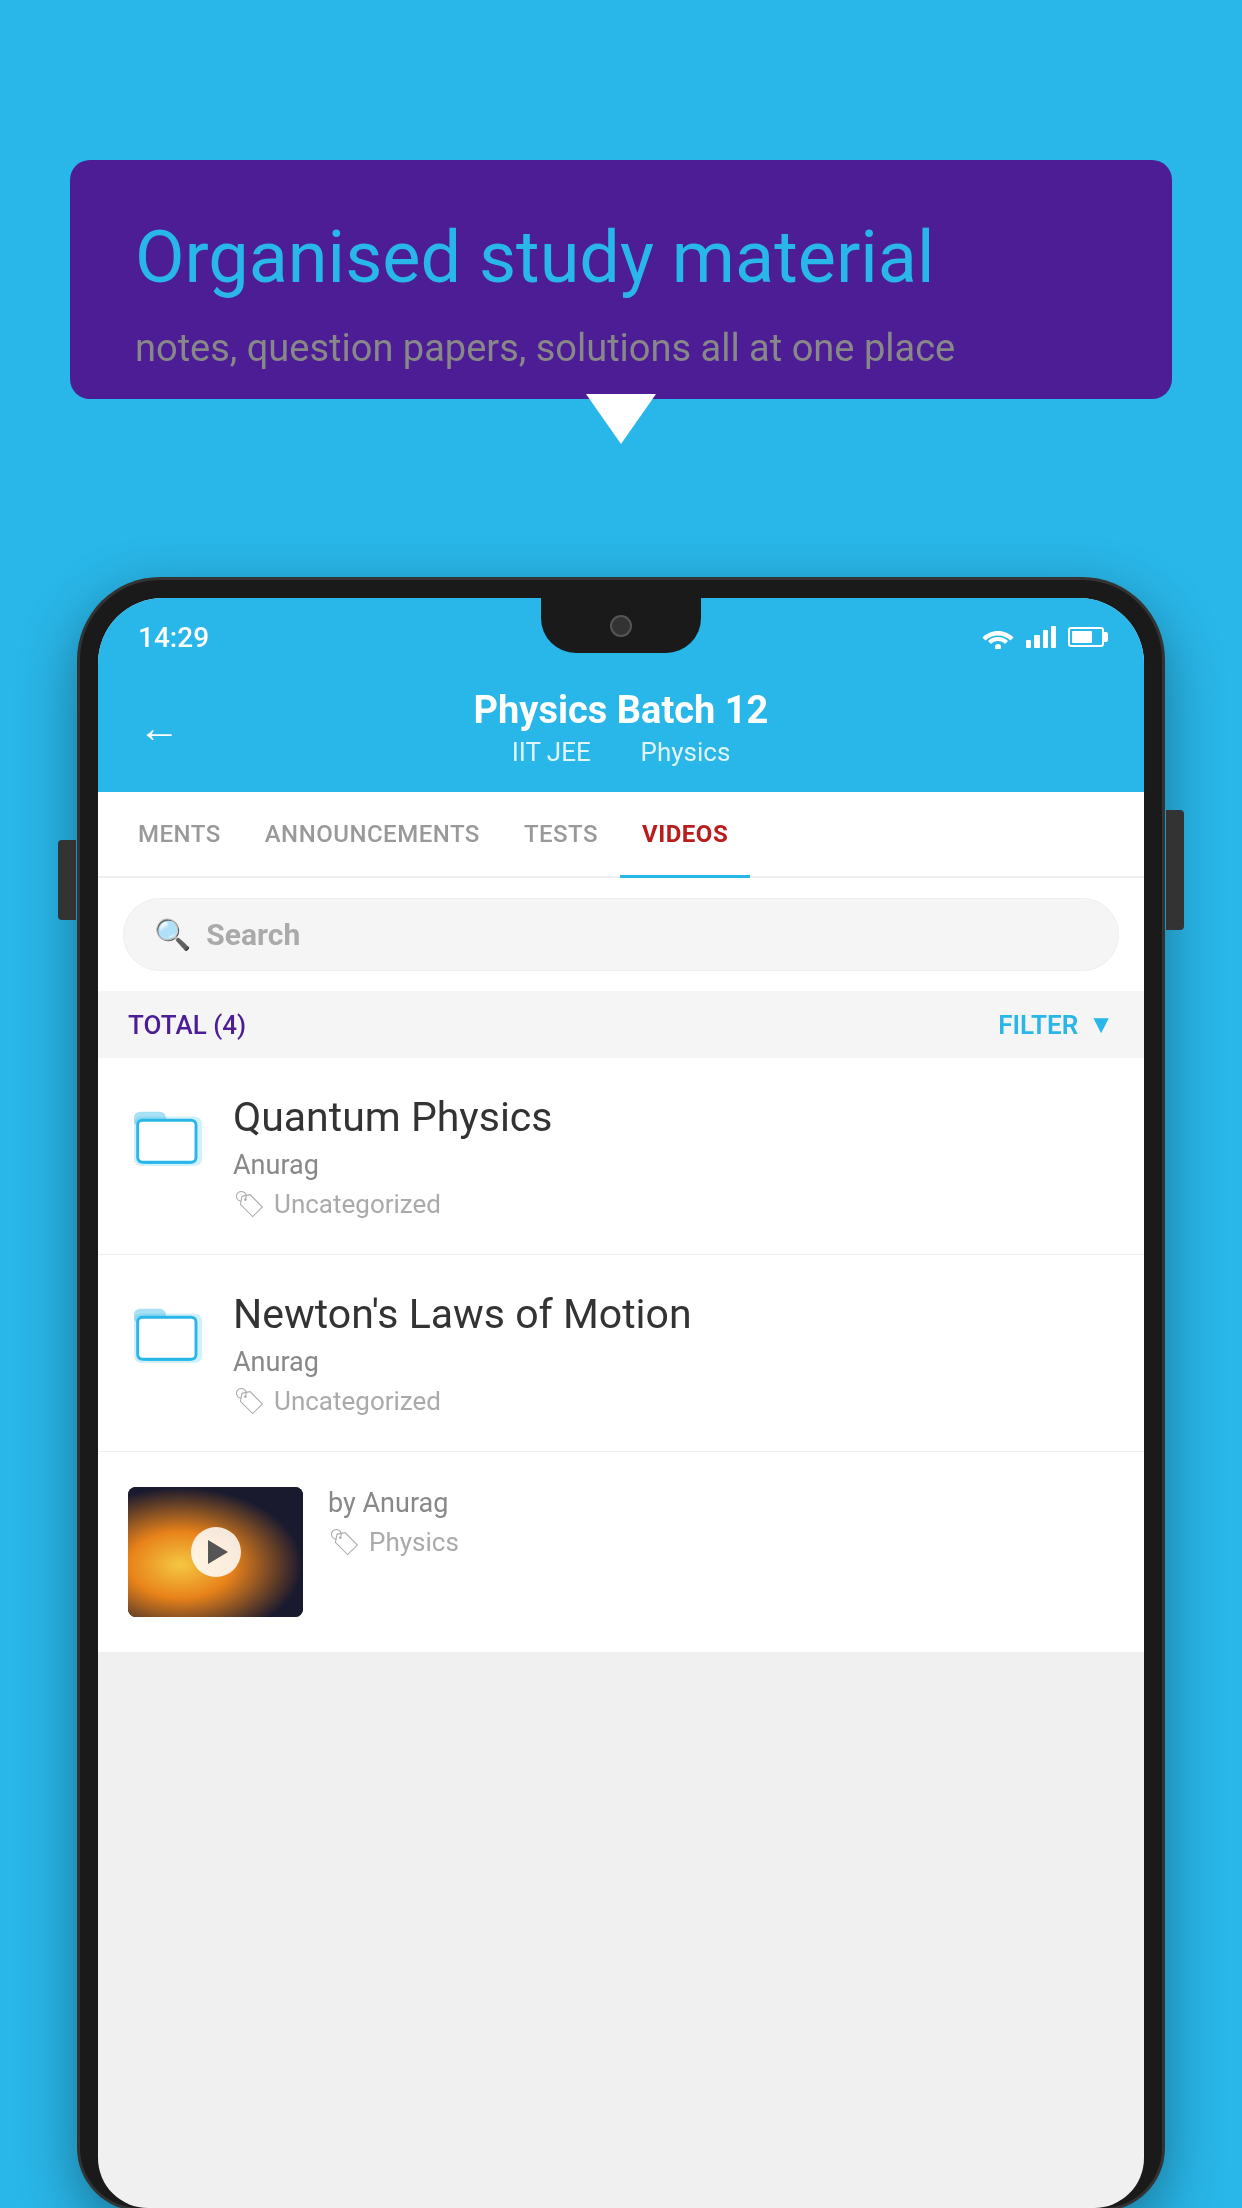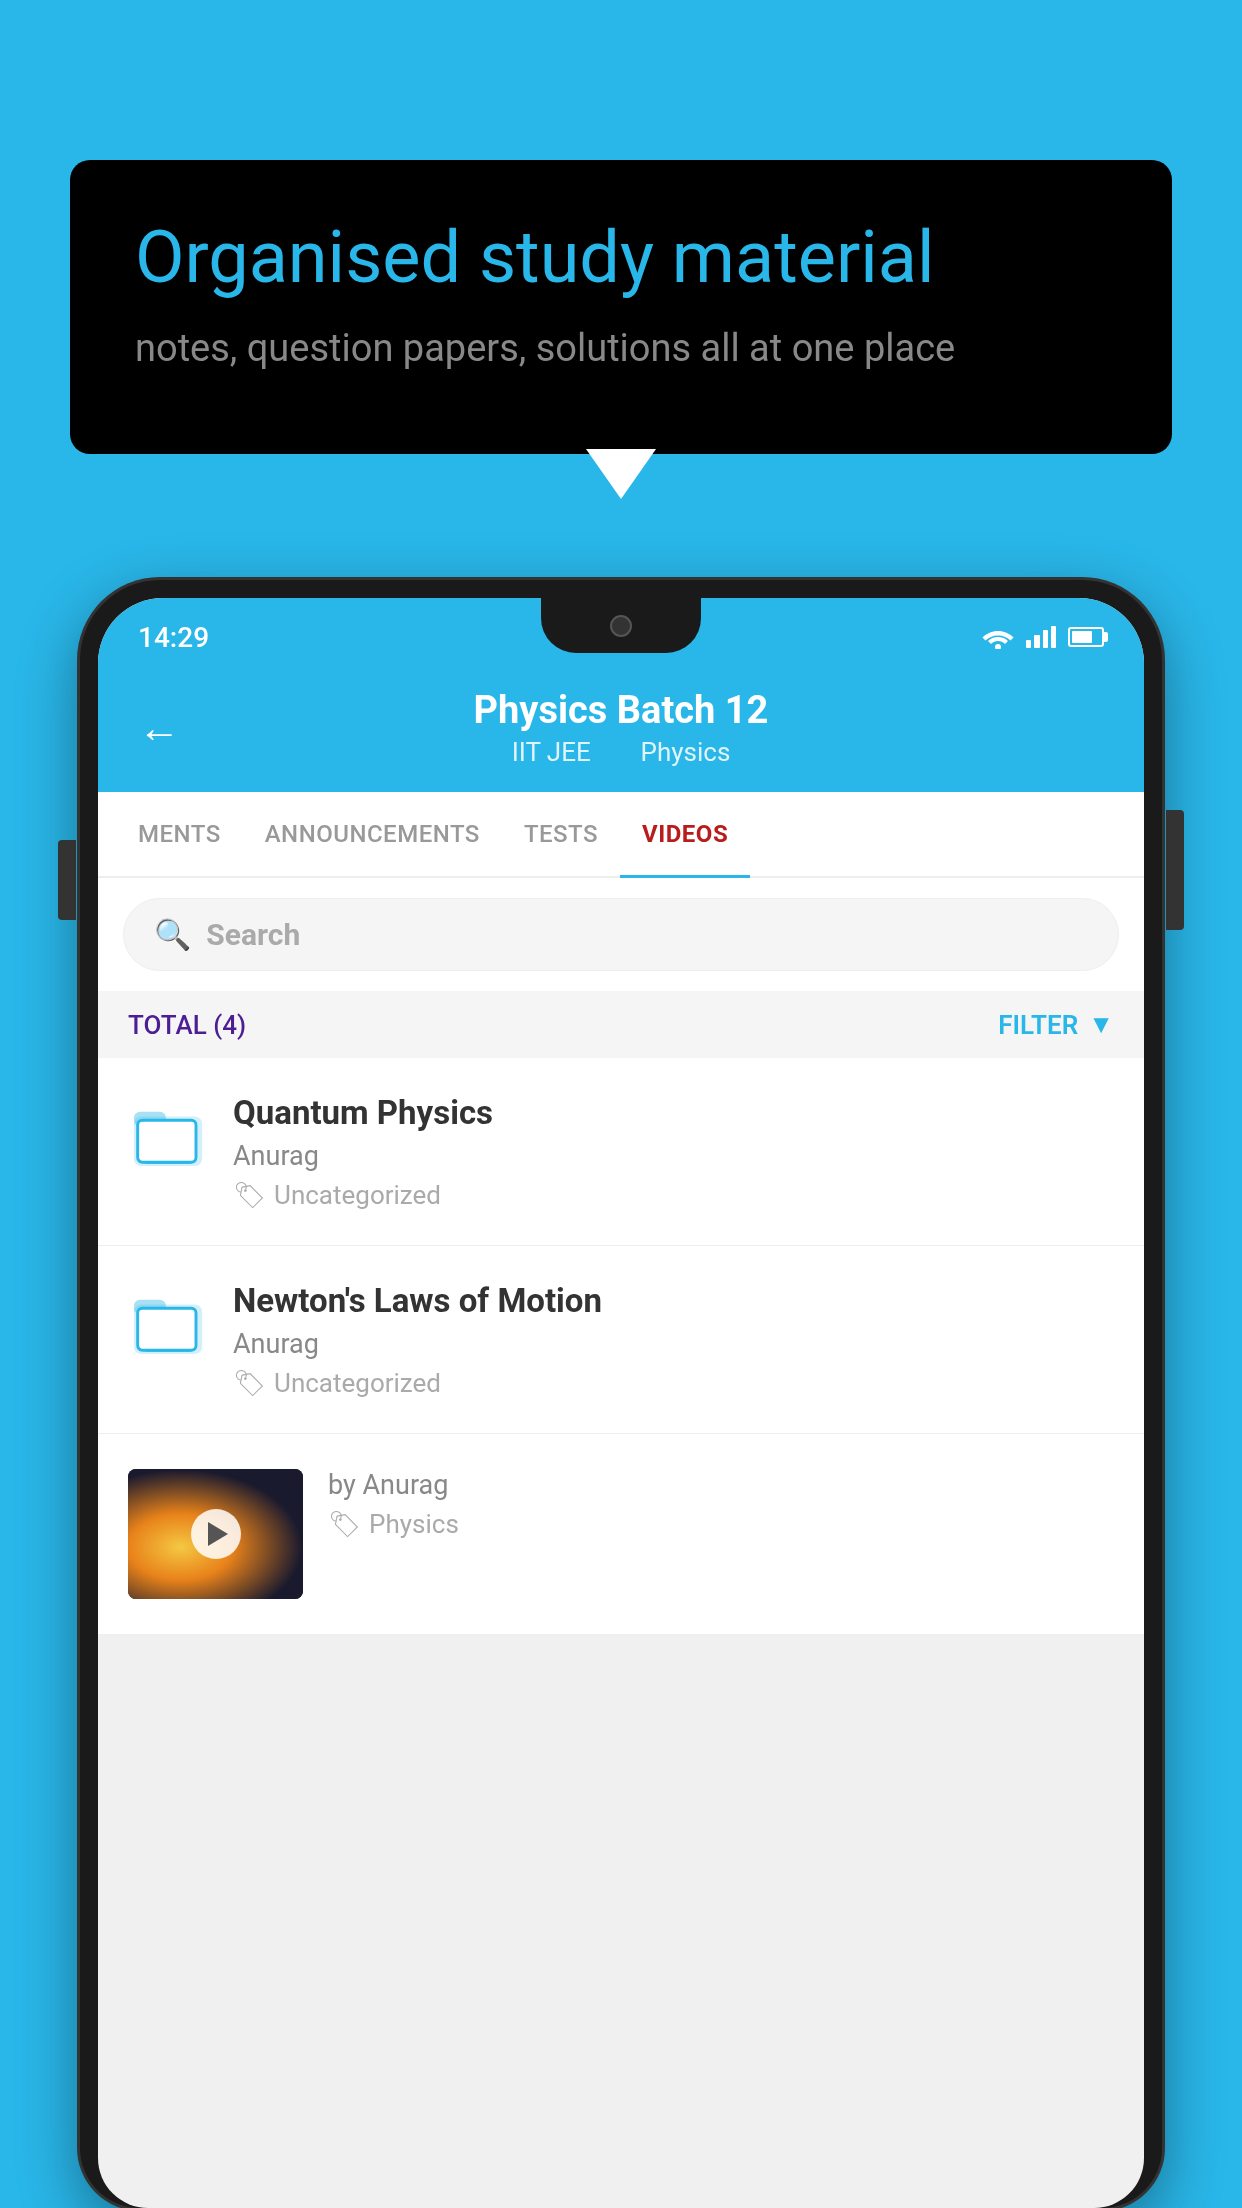--- a/index.html
+++ b/index.html
@@ -15,23 +15,23 @@
 
     
     .speech-bubble-container {
       position: absolute;
       top: 160px;
       left: 70px;
       right: 70px;
     }
 
     .speech-bubble {
-      background: #000000;
+      background: #4c1d95;
       border-radius: 20px;
-      padding: 55px 65px 84px 65px;
+      padding: 55px 65px 29px 65px;
       position: relative;
     }
 
     .speech-bubble::after {
       content: '';
       position: absolute;
       bottom: -45px;
       left: 50%;
       transform: translateX(-50%);
       width: 0;
@@ -342,22 +342,22 @@
     .folder-icon-svg {
       width: 70px;
       height: 70px;
     }
 
     .item-details {
       flex: 1;
     }
 
     .item-title {
-      font-size: 33px;
-      font-weight: 700;
+      font-size: 41px;
+      font-weight: 400;
       color: #333;
       margin-bottom: 8px;
     }
 
     .item-author {
       font-size: 27px;
       color: #888;
       margin-bottom: 8px;
     }
 

